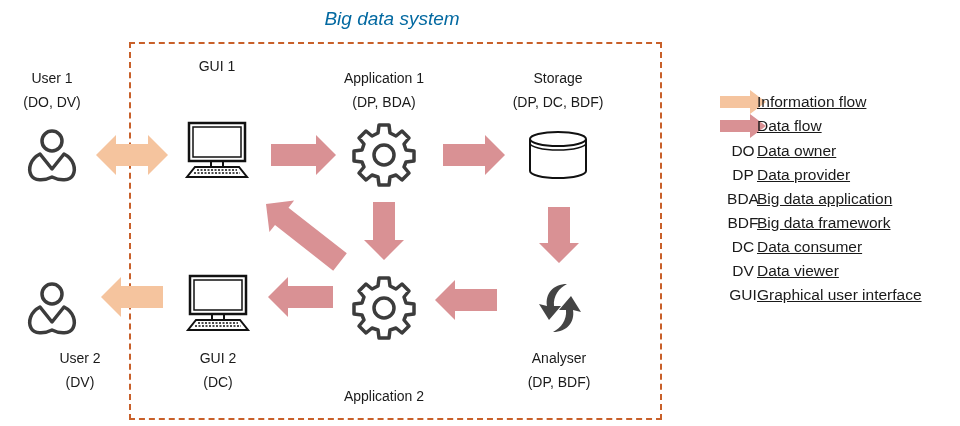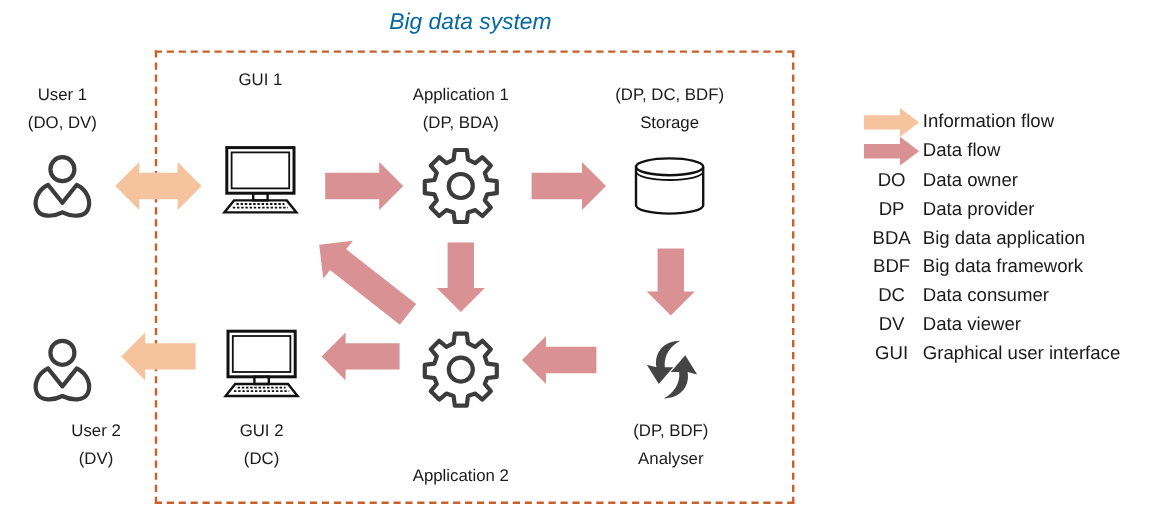--- a/index.html
+++ b/index.html
@@ -6,21 +6,21 @@
     body { width: 960px; height: 426px; position: relative; overflow: hidden;
            font-family: "Liberation Sans", "DejaVu Sans", sans-serif; color: #1a1a1a; }
     .node-label { position: absolute; text-align: center; font-size: 14px; line-height: 24px; white-space: nowrap; transform: translateX(-50%); }
     .node-label span { display: block; }
     #system-title { position: absolute; left: 392px; top: 8px; font-size: 19px; color: #0369a1; white-space: nowrap; transform: translateX(-50%); font-style: italic; }
     #system-box { position: absolute; left: 129px; top: 42px; width: 533px; height: 378px;
                   border: 2px dashed #c8602a; box-sizing: border-box; }
     #diagram-svg { position: absolute; left: 0; top: 0; }
     .legend-row { position: absolute; left: 720px; height: 24px; font-size: 15.5px; line-height: 24px; white-space: nowrap; }
     .legend-key { position: absolute; left: 0; width: 46px; text-align: center; }
-    .legend-desc { position: absolute; left: 49px; }
+    .legend-desc { position: absolute; left: 37px; text-decoration: underline; }
   </style>
 </head>
 <body>
 
 <div id="system-title">Big data system</div>
 <div id="system-box"></div>
 
 <svg id="diagram-svg" width="960" height="426" viewBox="0 0 960 426">
   <defs>
 
@@ -78,38 +78,38 @@
   <span>(DO, DV)</span>
 </div>
 <div class="node-label" style="left:217px; top:54px;">
   <span>GUI 1</span>
 </div>
 <div class="node-label" style="left:384px; top:66px;text-align:center;">
   <span>Application 1</span>
   <span>(DP, BDA)</span>
 </div>
 <div class="node-label" style="left:558px; top:66px;">
+  <span>Storage</span>
   <span>(DP, DC, BDF)</span>
-  <span>Storage</span>
 </div>
 
 <div class="node-label" style="left:52px; top:346px;margin-left:28px;">
   <span>User 2</span>
   <span>(DV)</span>
 </div>
 <div class="node-label" style="left:218px; top:346px;">
   <span>GUI 2</span>
   <span>(DC)</span>
 </div>
 <div class="node-label" style="left:384px; top:346px;margin-top:38px;">
   <span>Application 2</span>
 </div>
 <div class="node-label" style="left:559px; top:346px;">
+  <span>Analyser</span>
   <span>(DP, BDF)</span>
-  <span>Analyser</span>
 </div>
 
 <div>
   <div class="legend-row" style="top:90px;">
     <svg class="legend-key" width="46" height="24" viewBox="0 0 46 24">
       <path d="M0,6 L30,6 L30,0 L46,12 L30,24 L30,18 L0,18 Z" fill="#f5c49e"></path>
     </svg>
     <span class="legend-desc">Information flow</span>
   </div>
   <div class="legend-row" style="top:114px;">

